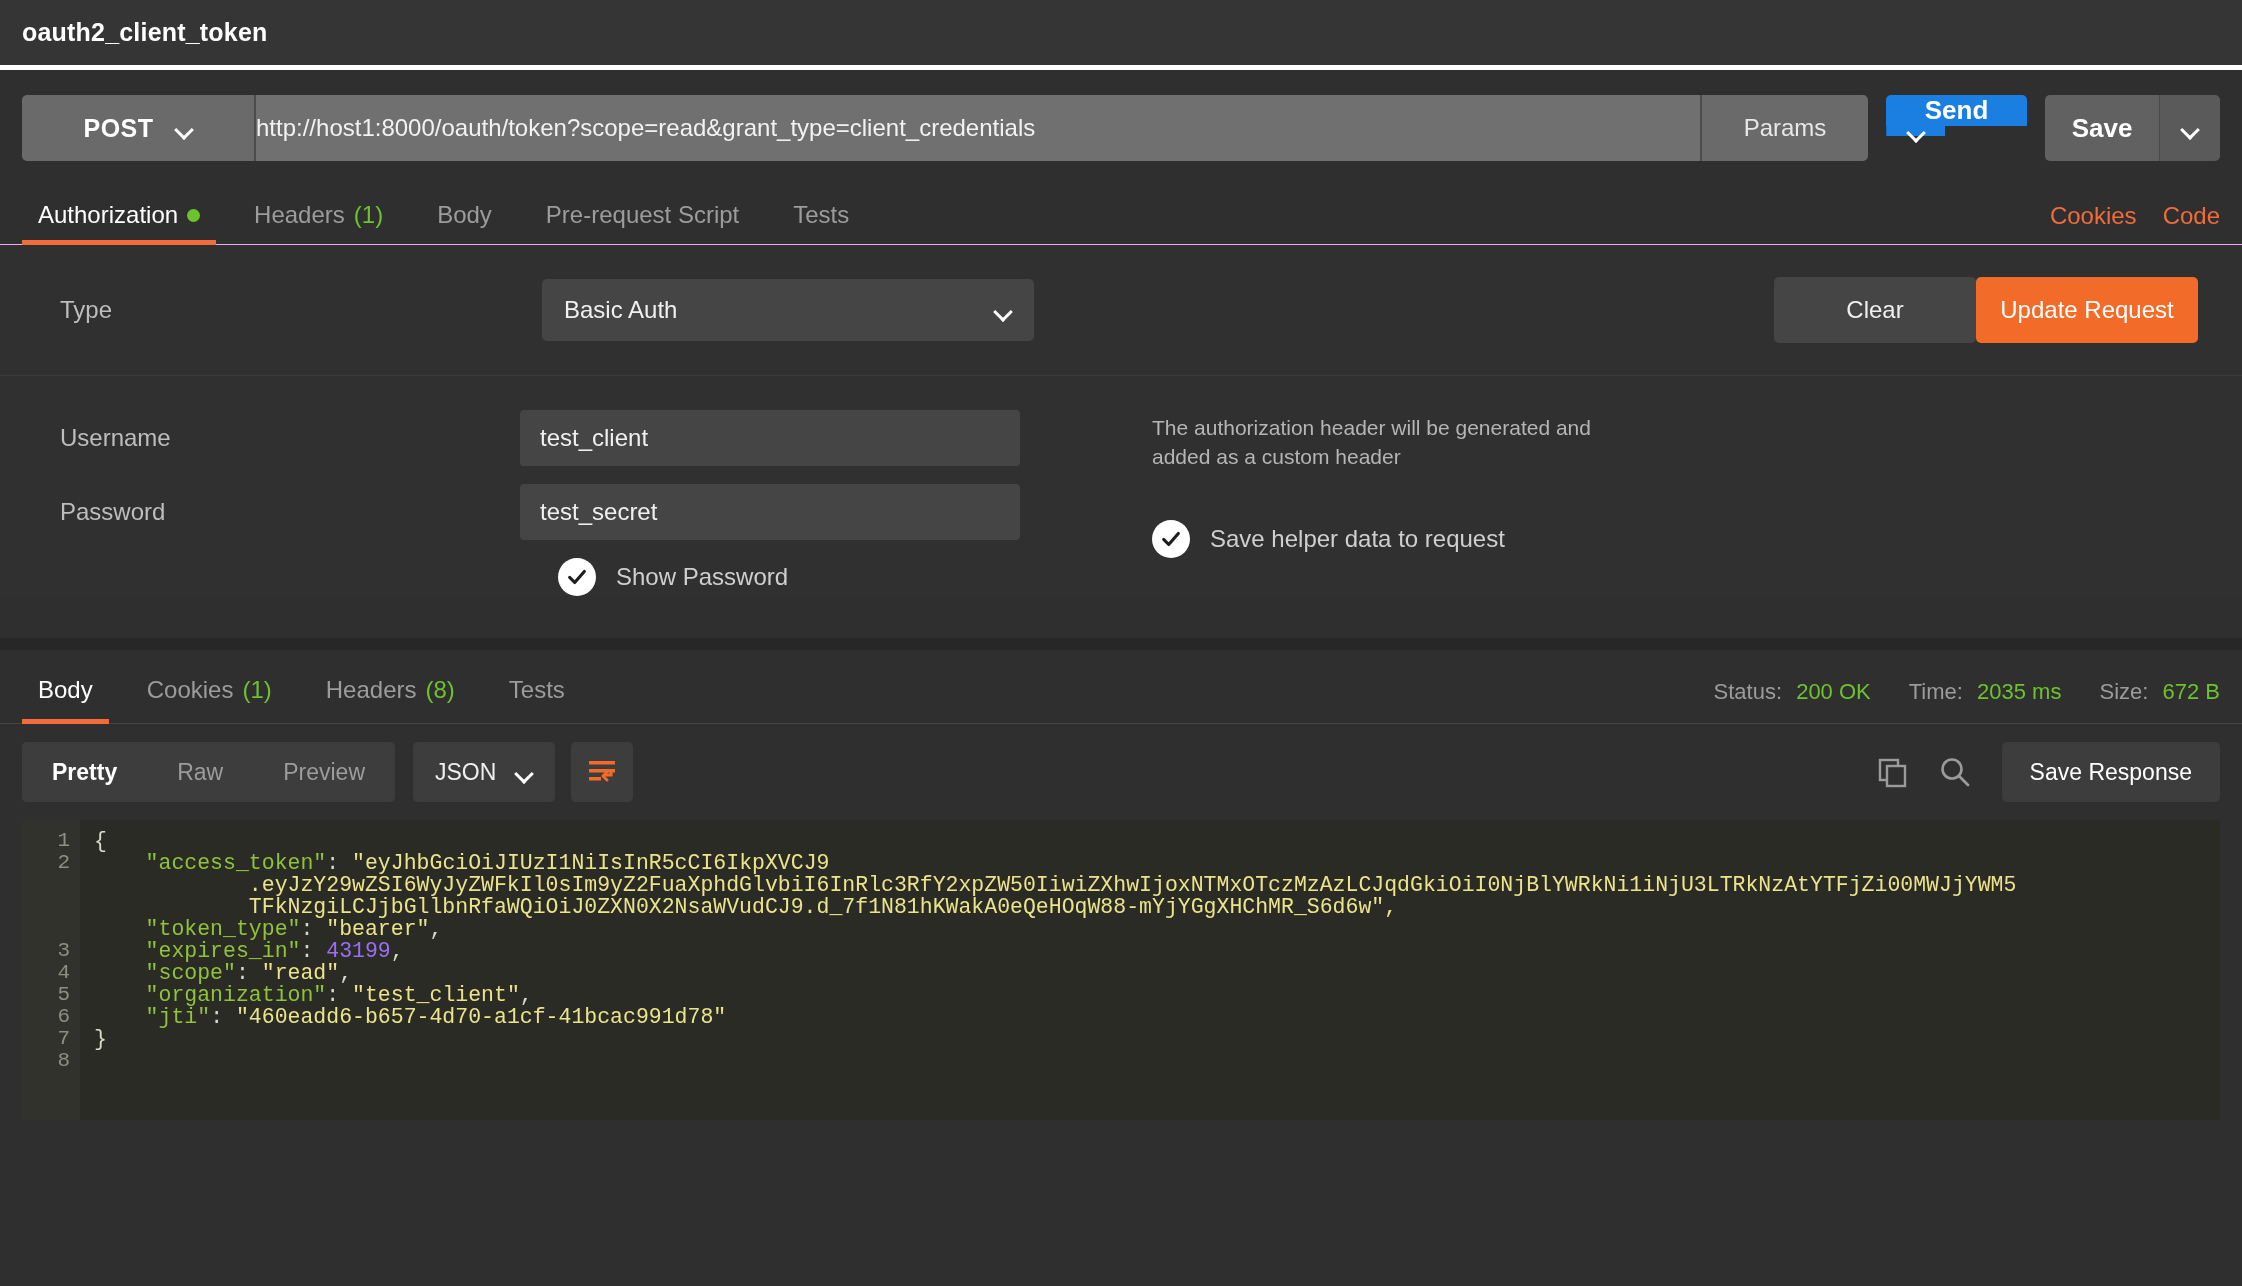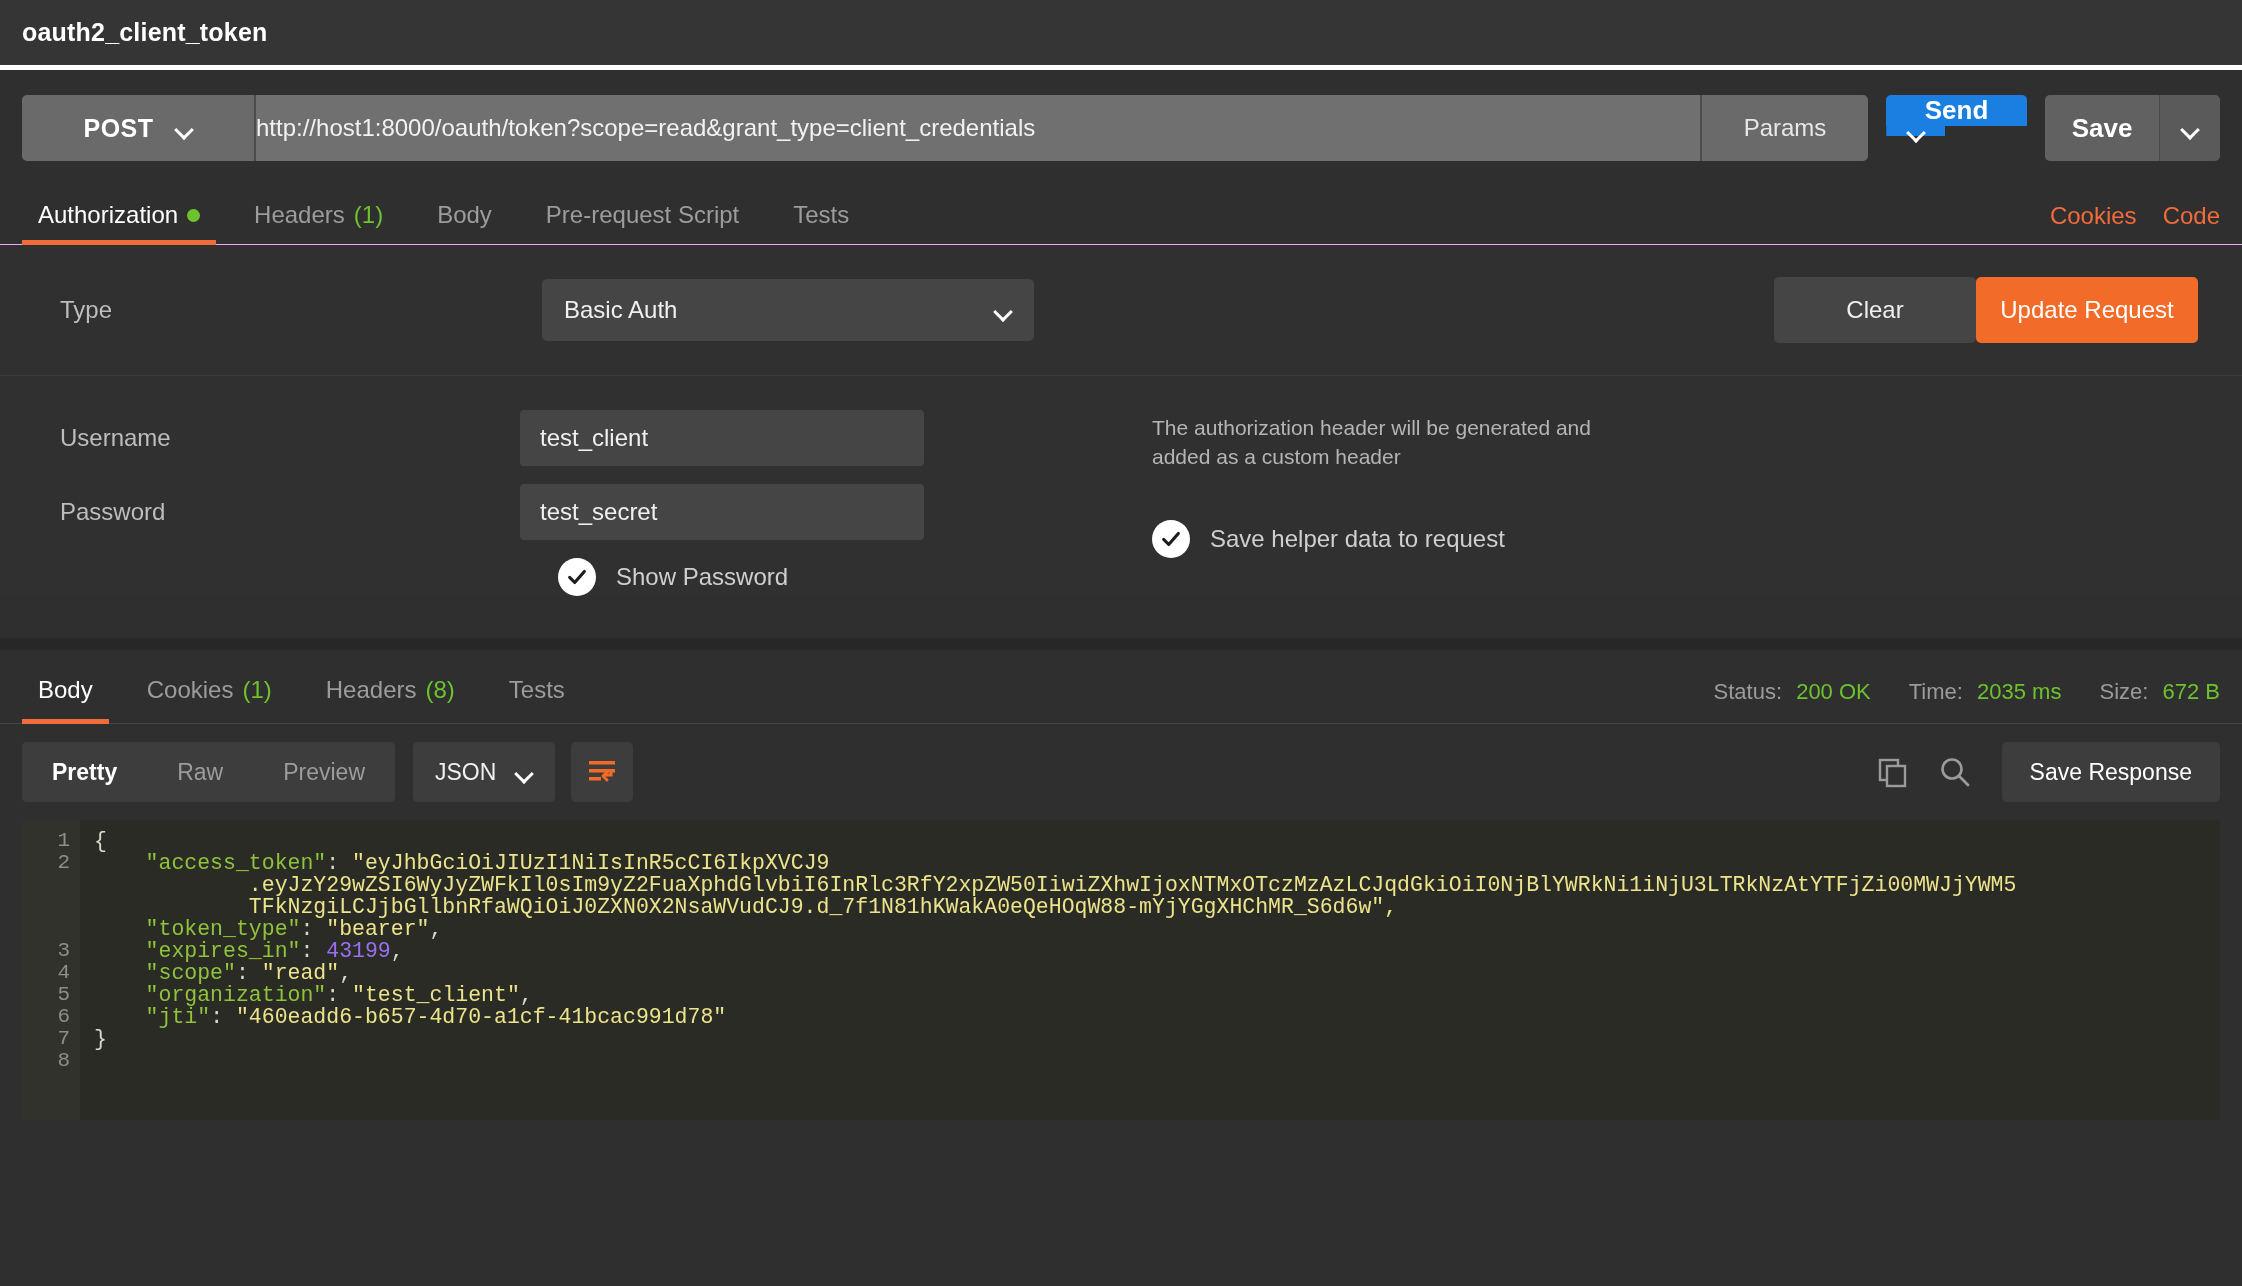--- a/index.html
+++ b/index.html
@@ -154,21 +154,21 @@
     color: #fff; font-size: 24px; cursor: pointer;
   }
 
   .auth-divider { height: 1px; background: #3b3b3b; margin: 0 0 0 0; }
 
   .auth-body { display: flex; padding: 34px 22px 0 22px; }
   .auth-left { width: 1100px; }
   .field-row { display: flex; align-items: center; margin-bottom: 18px; }
   .field-row .lbl { width: 498px; padding-left: 38px; }
   .txt-input {
-    width: 404px; height: 56px; background: #454545; border-radius: 4px;
+    width: 500px; height: 56px; background: #454545; border-radius: 4px;
     display: flex; align-items: center; padding: 0 20px;
     color: #f0f0f0; font-size: 24px; cursor: text;
   }
   .check-row { display: flex; align-items: center; margin-left: 536px; margin-top: 14px; }
   .checkbox {
     width: 38px; height: 38px; border-radius: 50%; background: #fff;
     display: flex; align-items: center; justify-content: center;
     cursor: pointer; flex: none;
   }
   .checkbox svg { width: 22px; height: 22px; }

